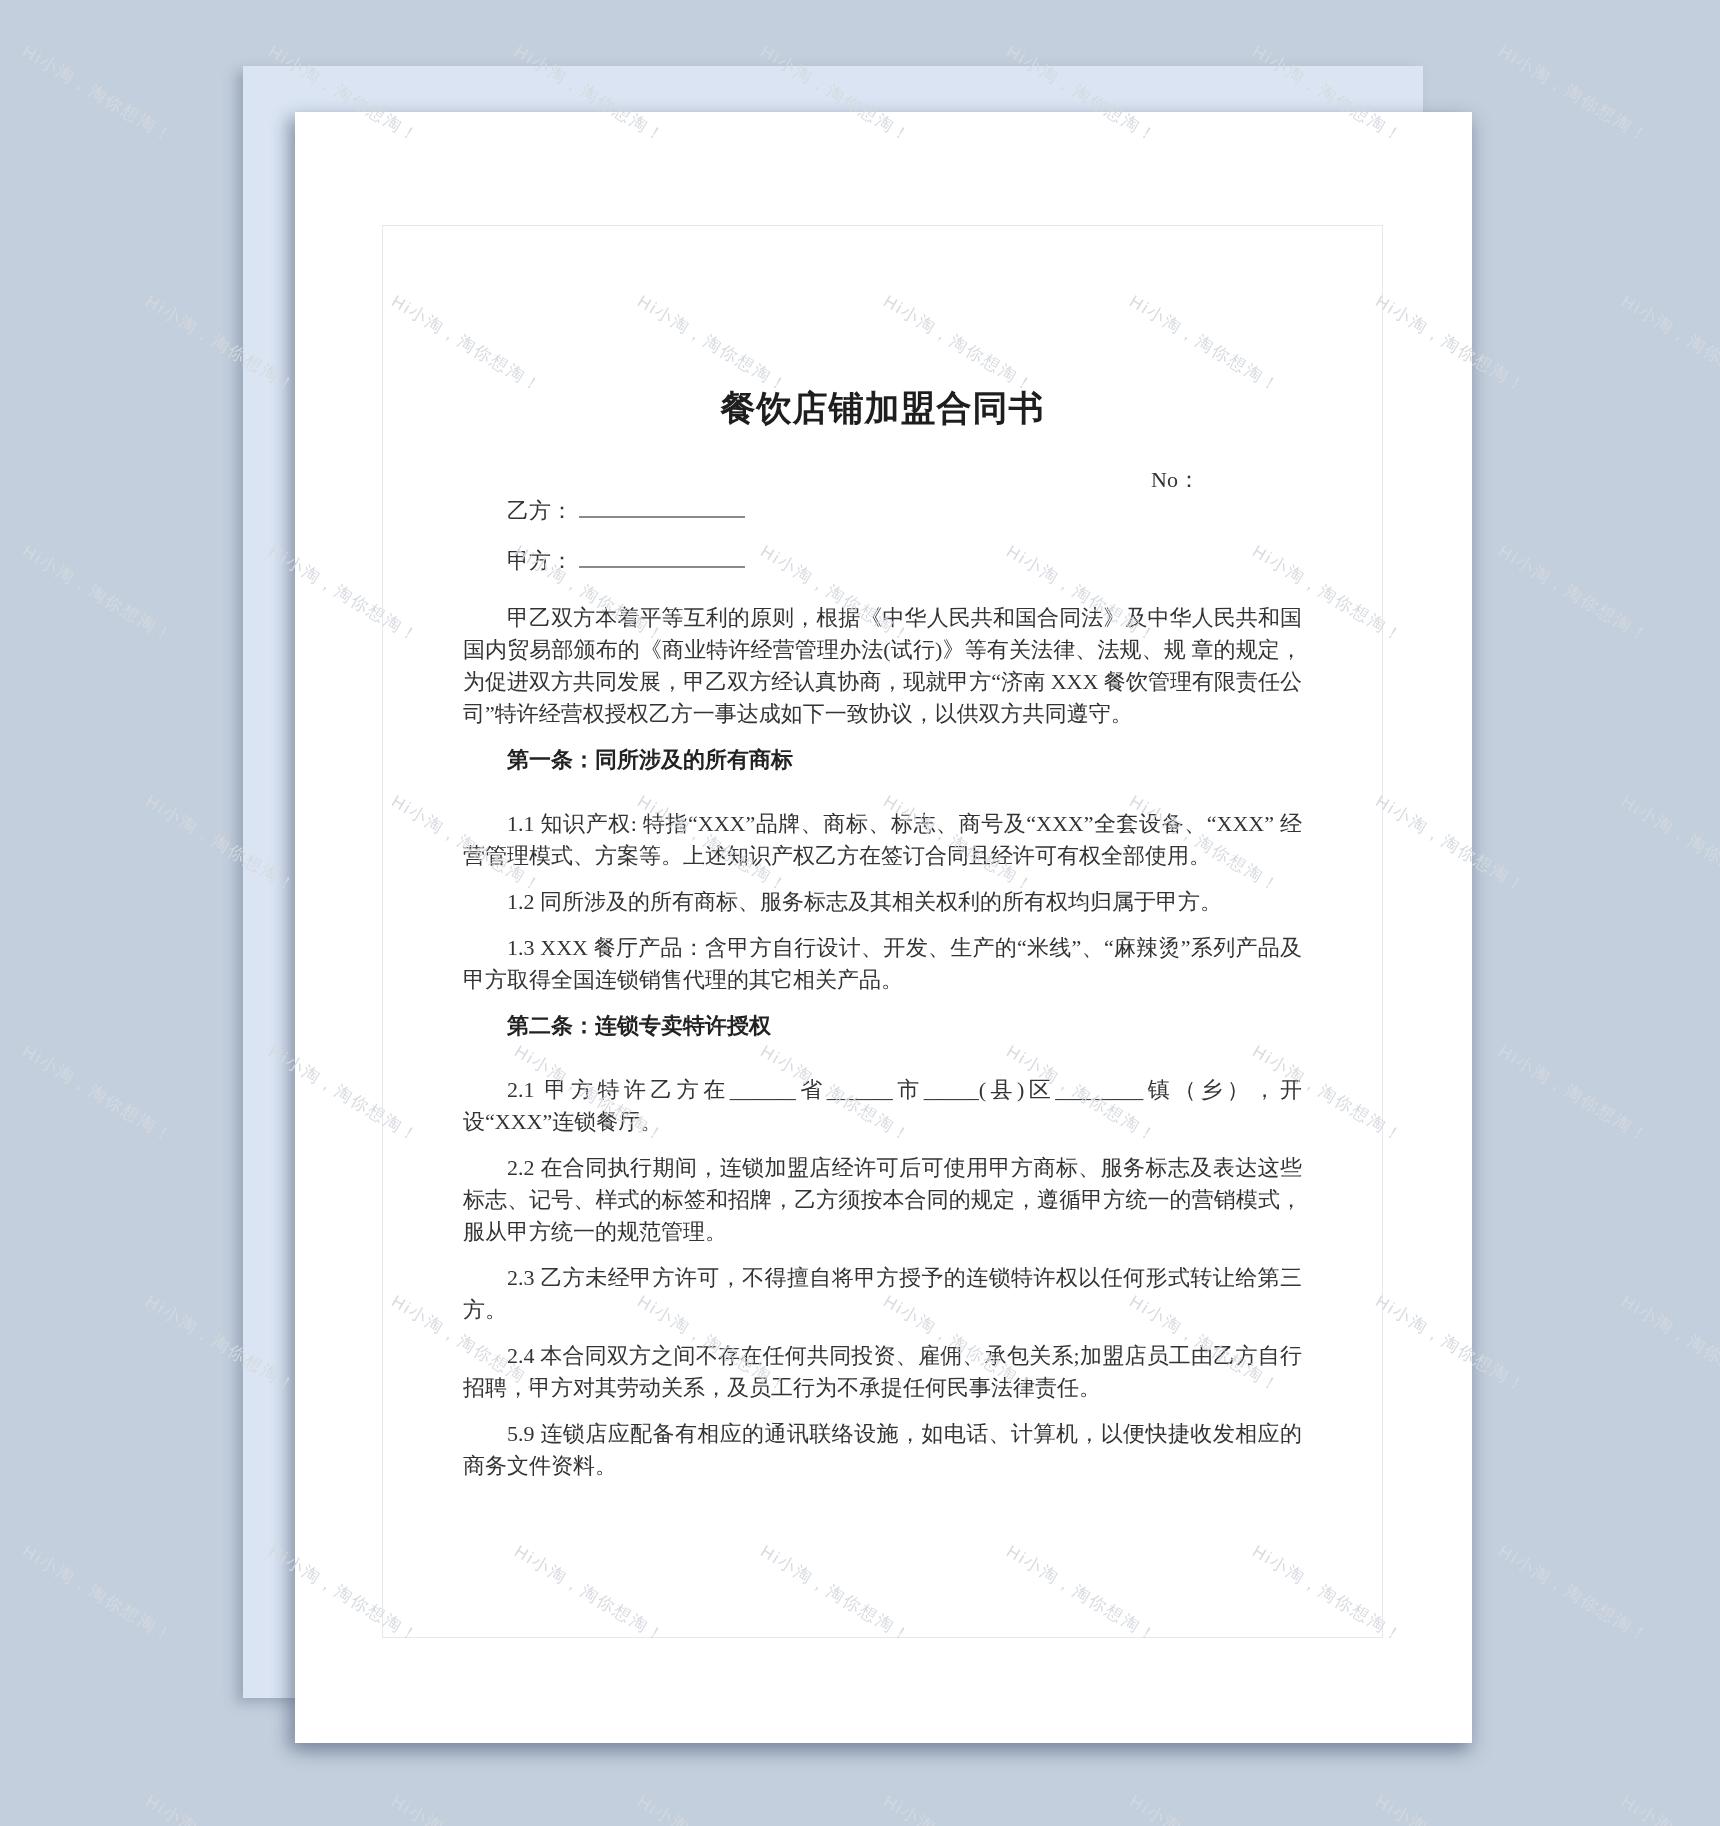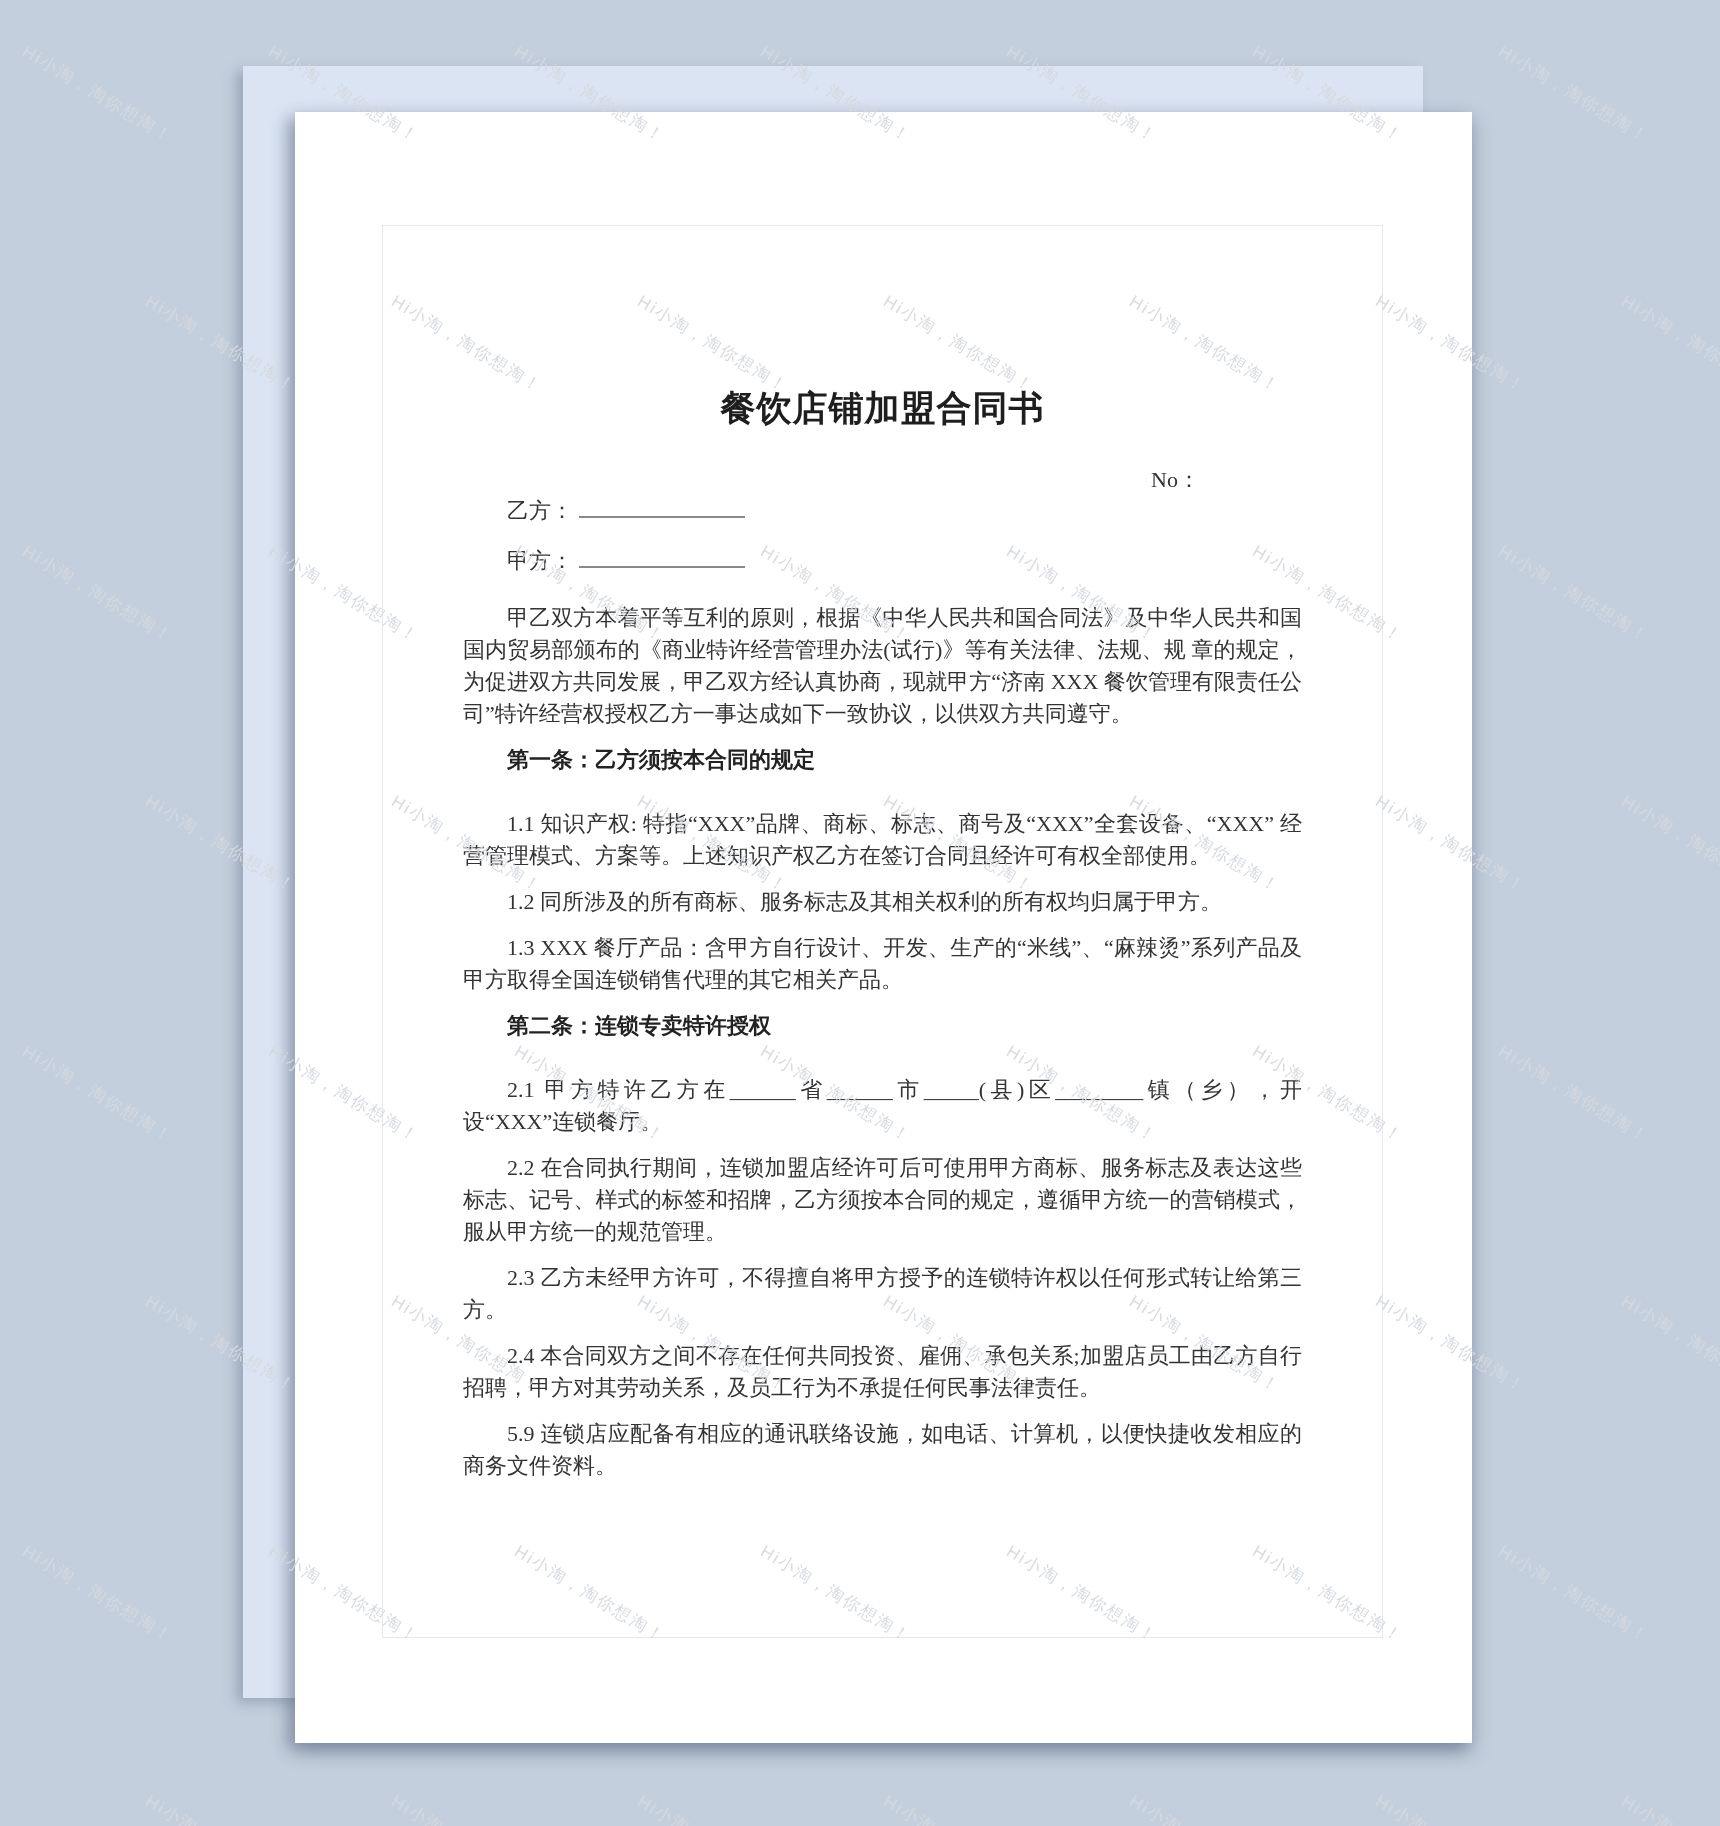--- a/index.html
+++ b/index.html
@@ -78,21 +78,21 @@
       <span>No：</span>
     </div>
     <div class="party">
       <span>乙方：</span><span class="blank"></span>
     </div>
     <div class="party">
       <span>甲方：</span><span class="blank"></span>
     </div>
     <p class="para intro">甲乙双方本着平等互利的原则，根据《中华人民共和国合同法》及中华人民共和国国内贸易部颁布的《商业特许经营管理办法(试行)》等有关法律、法规、规 章的规定，为促进双方共同发展，甲乙双方经认真协商，现就甲方“济南 XXX 餐饮管理有限责任公司”特许经营权授权乙方一事达成如下一致协议，以供双方共同遵守。</p>
     <div id="sections">
-        <h2 class="heading">第一条：乙方须按本合同的规定</h2>
+        <h2 class="heading">第一条：同所涉及的所有商标</h2>
         <p class="para">1.1 知识产权: 特指“XXX”品牌、商标、标志、商号及“XXX”全套设备、“XXX” 经 营管理模式、方案等。上述知识产权乙方在签订合同且经许可有权全部使用。</p>
         <p class="para">1.2 同所涉及的所有商标、服务标志及其相关权利的所有权均归属于甲方。</p>
         <p class="para">1.3 XXX 餐厅产品：含甲方自行设计、开发、生产的“米线”、“麻辣烫”系列产品及甲方取得全国连锁销售代理的其它相关产品。</p>
         <h2 class="heading">第二条：连锁专卖特许授权</h2>
         <p class="para">2.1 甲方特许乙方在______省______市_____(县)区________镇（乡），开设“XXX”连锁餐厅。</p>
         <p class="para">2.2 在合同执行期间，连锁加盟店经许可后可使用甲方商标、服务标志及表达这些标志、记号、样式的标签和招牌，乙方须按本合同的规定，遵循甲方统一的营销模式，服从甲方统一的规范管理。</p>
         <p class="para">2.3 乙方未经甲方许可，不得擅自将甲方授予的连锁特许权以任何形式转让给第三方。</p>
         <p class="para">2.4 本合同双方之间不存在任何共同投资、雇佣、承包关系;加盟店员工由乙方自行招聘，甲方对其劳动关系，及员工行为不承提任何民事法律责任。</p>
         <p class="para">5.9 连锁店应配备有相应的通讯联络设施，如电话、计算机，以便快捷收发相应的商务文件资料。</p>
       </div>

